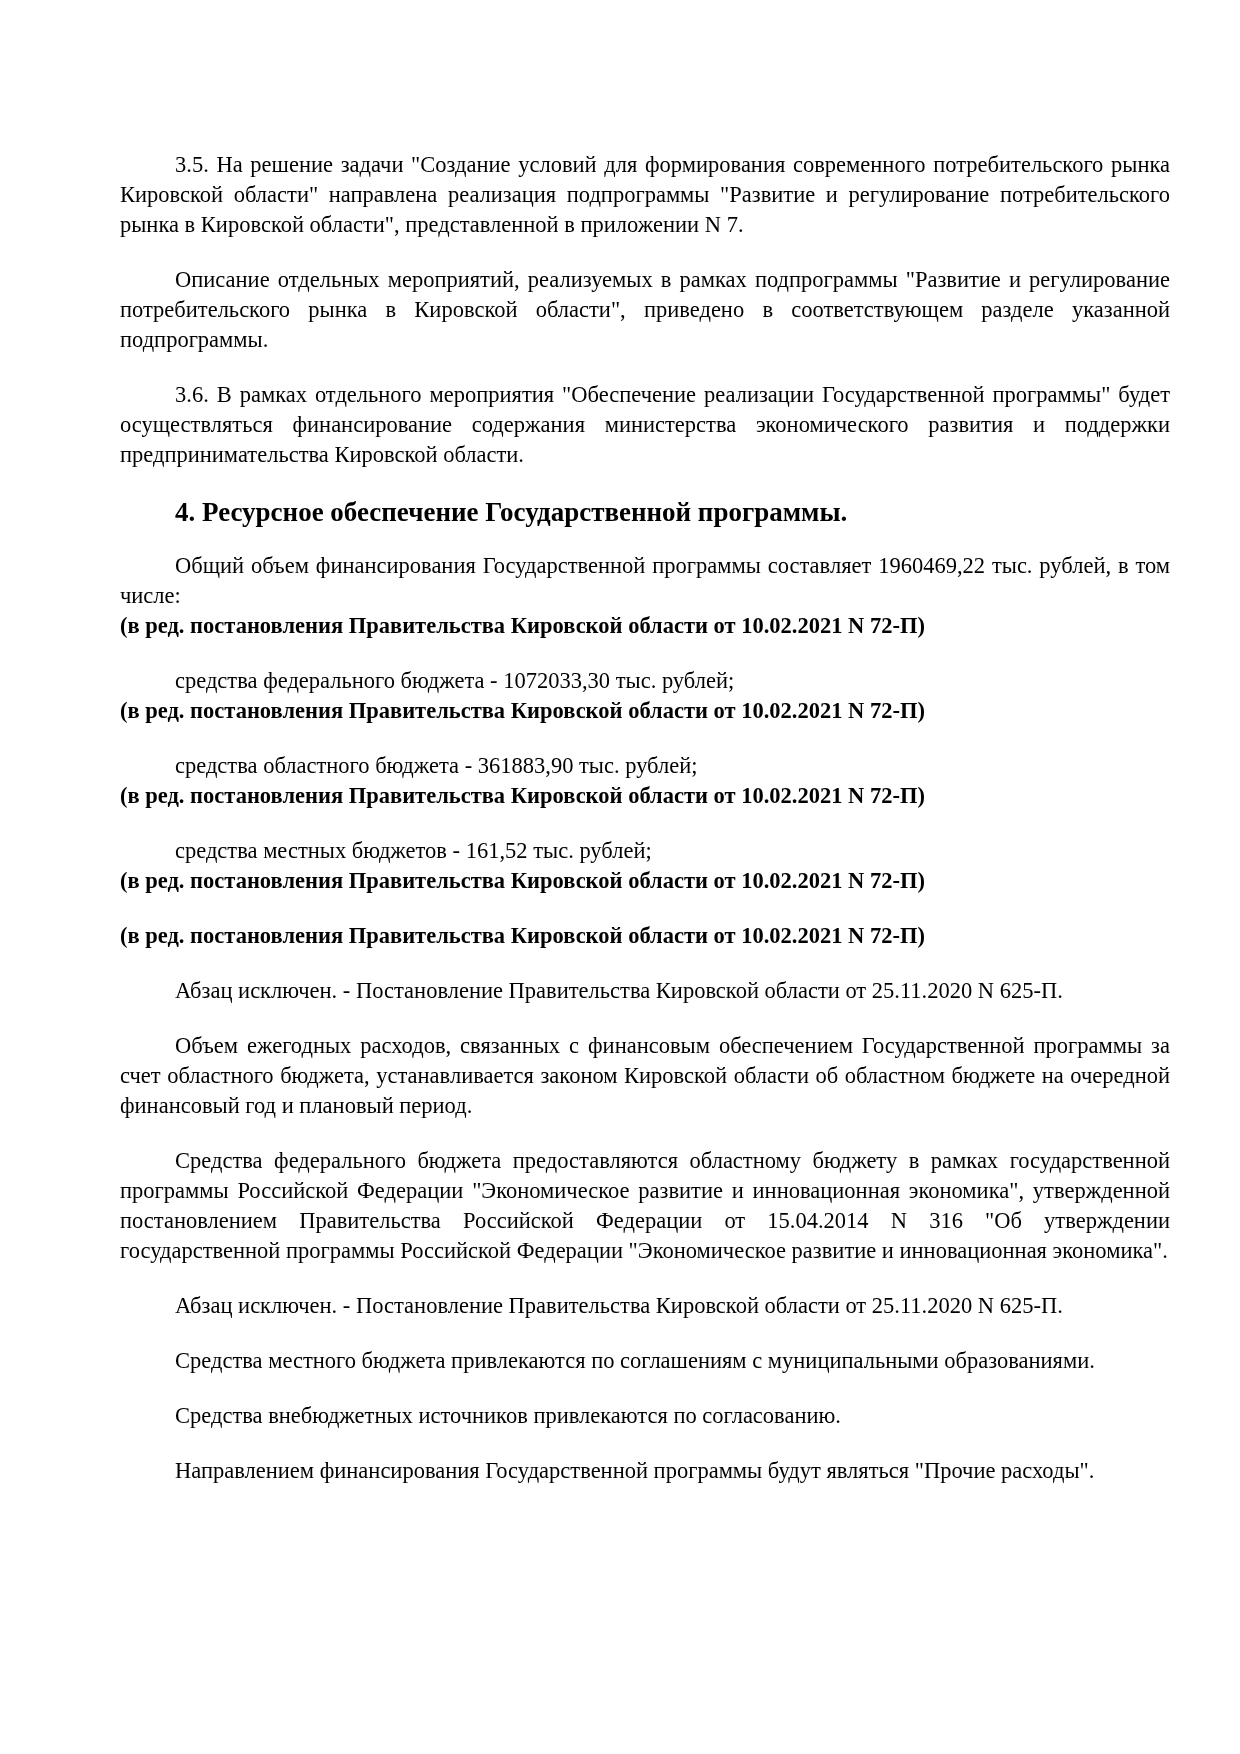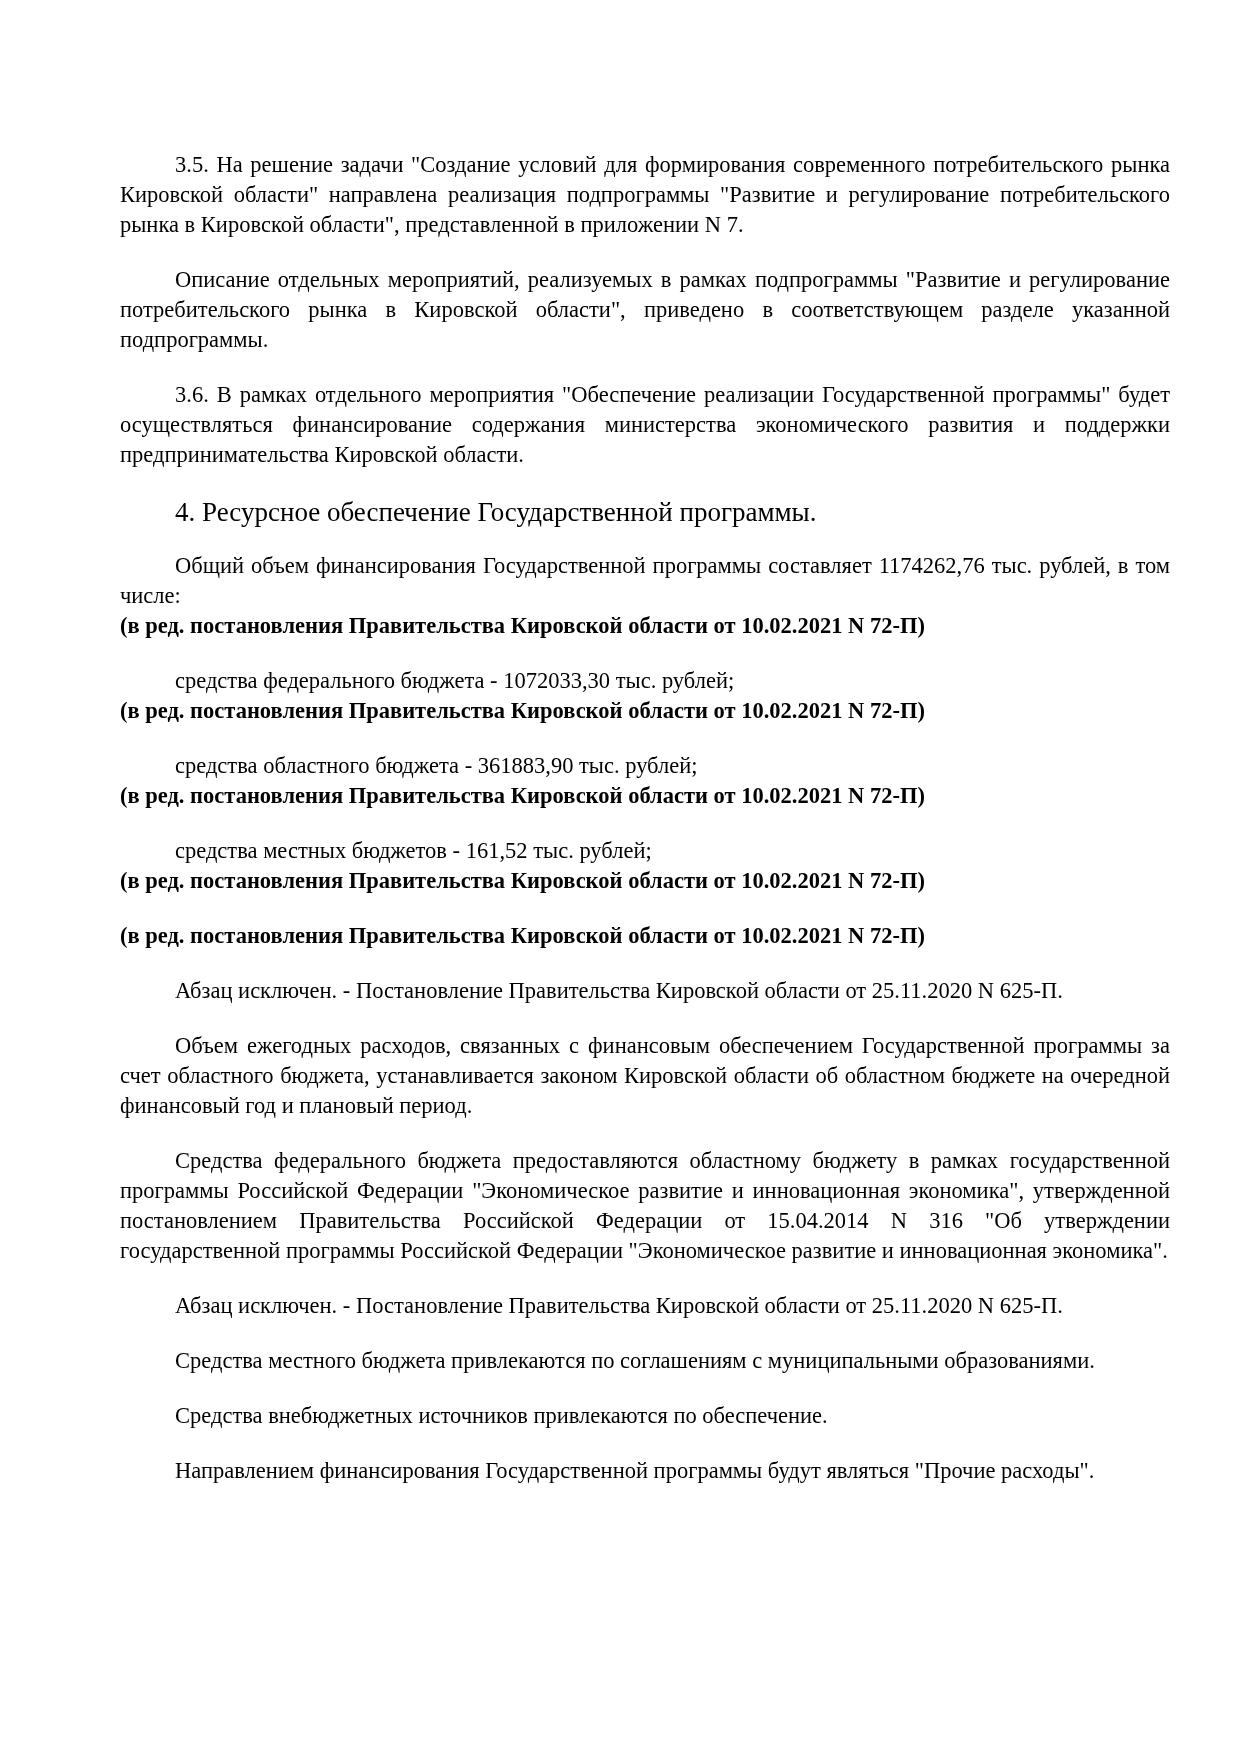--- a/index.html
+++ b/index.html
@@ -5,38 +5,38 @@
   html, body { margin: 0; padding: 0; background: #ffffff; }
   body { width: 1240px; height: 1754px; position: relative; overflow: hidden; }
   .page {
     position: absolute; left: 120px; top: 150px; width: 1050px;
     font-family: "Liberation Serif", serif; font-size: 22.5px; line-height: 30px;
     color: #000;
   }
   p { margin: 0 0 25px 0; text-align: justify; text-indent: 55px; }
   .amend { text-indent: 0; display: block; font-weight: bold; }
   h2 {
-    font-family: "Liberation Serif", serif; font-weight: normal; font-size: 27px;
+    font-family: "Liberation Serif", serif; font-weight: bold; font-size: 27px;
     margin: 12px 0 22px 55px; line-height: 34px;
   }
   .item { margin: 0 0 25px 0; }
   .item .first { display: block; padding-left: 55px; font-family: Liberation Serif, serif; }
 </style>
 </head>
 <body>
 
 <div class="page">
   <p>3.5. На решение задачи "Создание условий для формирования современного потребительского рынка Кировской области" направлена реализация подпрограммы "Развитие и регулирование потребительского рынка в Кировской области", представленной в приложении N 7.</p>
   <p>Описание отдельных мероприятий, реализуемых в рамках подпрограммы "Развитие и регулирование потребительского рынка в Кировской области", приведено в соответствующем разделе указанной подпрограммы.</p>
   <p>3.6. В рамках отдельного мероприятия "Обеспечение реализации Государственной программы" будет осуществляться финансирование содержания министерства экономического развития и поддержки предпринимательства Кировской области.</p>
 
   <h2>4. Ресурсное обеспечение Государственной программы.</h2>
 
   <div class="item">
-    <p style="margin:0">Общий объем финансирования Государственной программы составляет 1174262,76 тыс. рублей, в том числе:</p>
+    <p style="margin:0">Общий объем финансирования Государственной программы составляет 1960469,22 тыс. рублей, в том числе:</p>
     <span class="amend">(в ред. постановления Правительства Кировской области от 10.02.2021 N 72-П)</span>
   </div>
 
   <div class="item">
     <span class="first">средства федерального бюджета - 1072033,30 тыс. рублей;</span>
     <span class="amend">(в ред. постановления Правительства Кировской области от 10.02.2021 N 72-П)</span>
   </div>
   <div class="item">
     <span class="first">средства областного бюджета - 361883,90 тыс. рублей;</span>
     <span class="amend">(в ред. постановления Правительства Кировской области от 10.02.2021 N 72-П)</span>
@@ -47,15 +47,15 @@
   </div>
   <div class="item">
     <span class="amend">(в ред. постановления Правительства Кировской области от 10.02.2021 N 72-П)</span>
   </div>
 
   <p>Абзац исключен. - Постановление Правительства Кировской области от 25.11.2020 N 625-П.</p>
   <p>Объем ежегодных расходов, связанных с финансовым обеспечением Государственной программы за счет областного бюджета, устанавливается законом Кировской области об областном бюджете на очередной финансовый год и плановый период.</p>
   <p>Средства федерального бюджета предоставляются областному бюджету в рамках государственной программы Российской Федерации "Экономическое развитие и инновационная экономика", утвержденной постановлением Правительства Российской Федерации от 15.04.2014 N 316 "Об утверждении государственной программы Российской Федерации "Экономическое развитие и инновационная экономика".</p>
   <p>Абзац исключен. - Постановление Правительства Кировской области от 25.11.2020 N 625-П.</p>
   <p>Средства местного бюджета привлекаются по соглашениям с муниципальными образованиями.</p>
-  <p>Средства внебюджетных источников привлекаются по обеспечение.</p>
+  <p>Средства внебюджетных источников привлекаются по согласованию.</p>
   <p>Направлением финансирования Государственной программы будут являться "Прочие расходы".</p>
 </div>
 
 </body></html>

